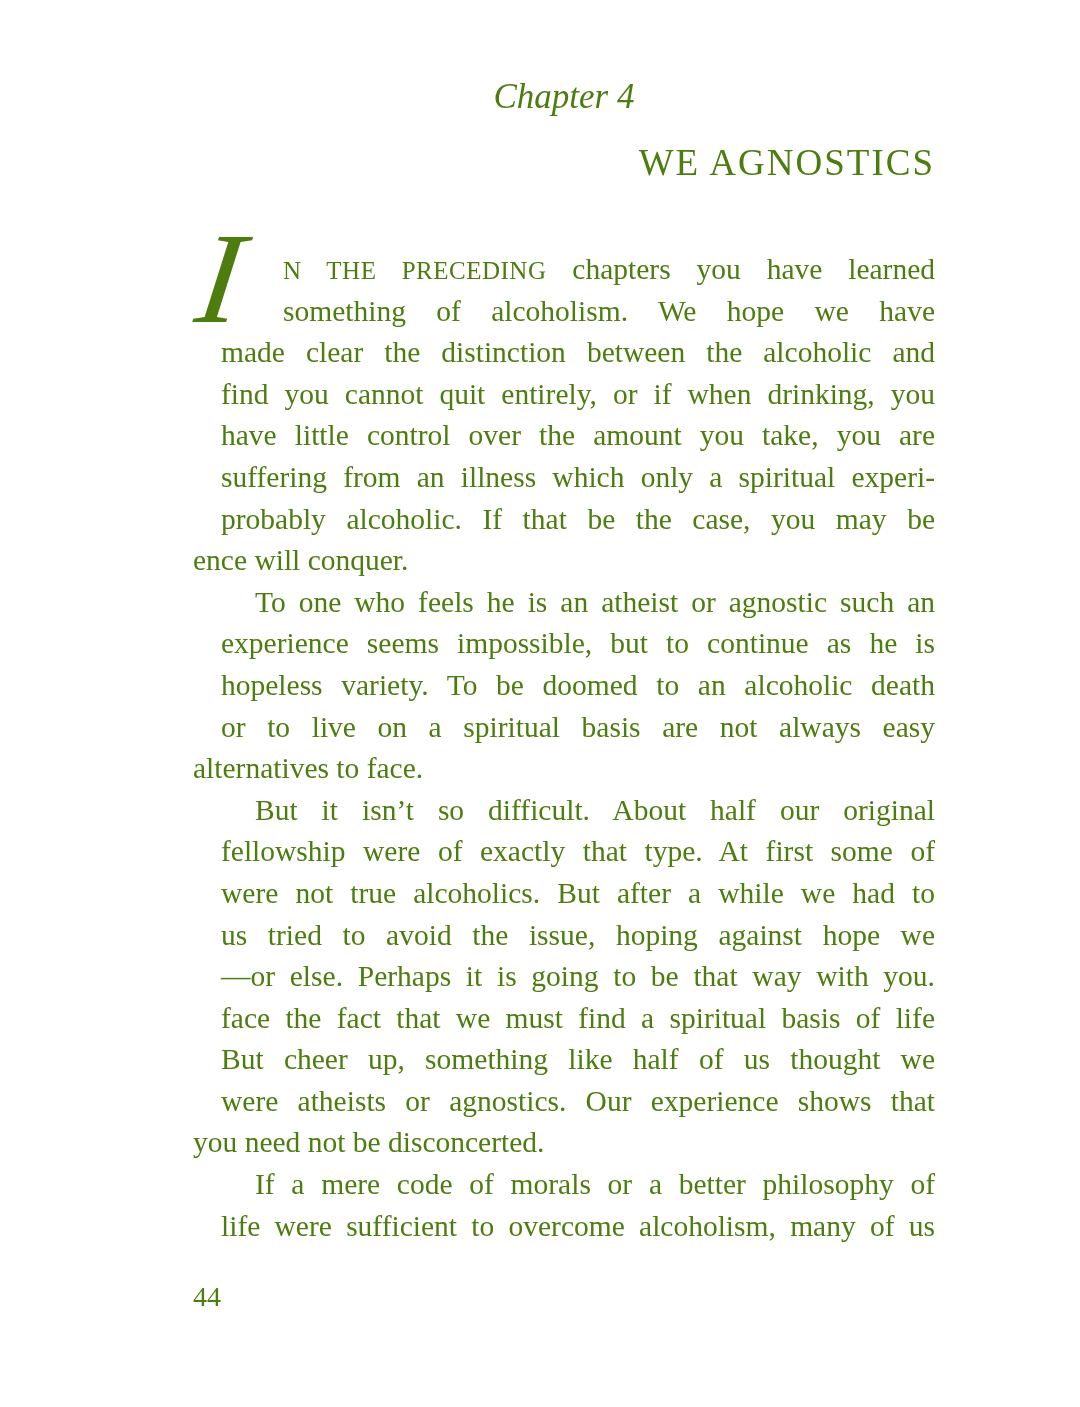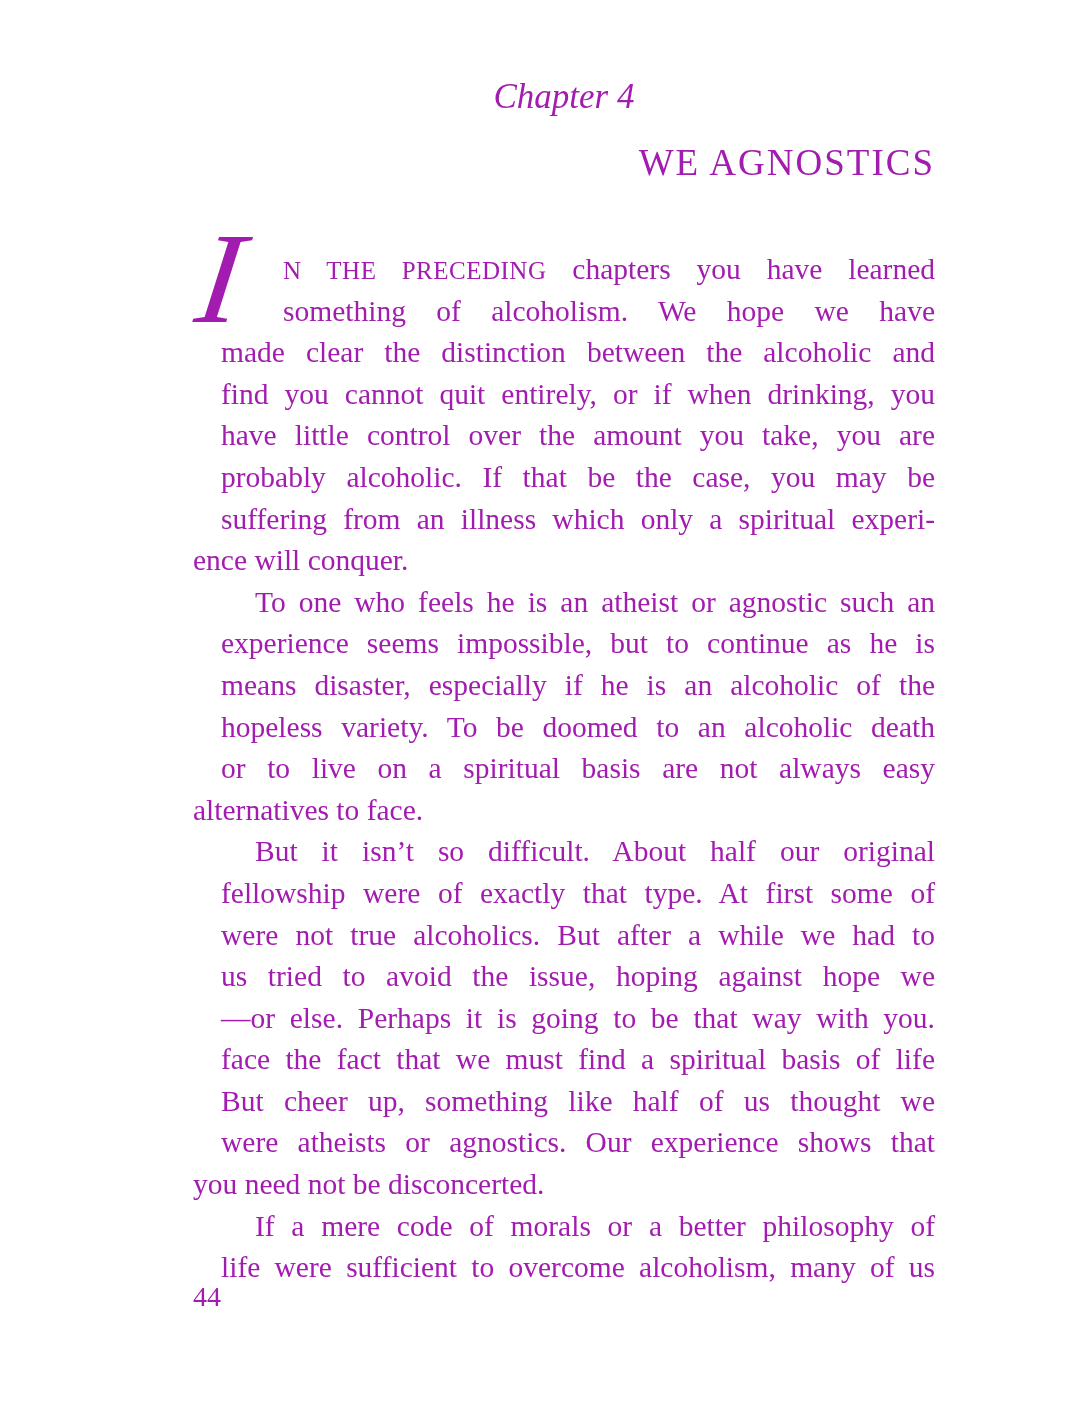--- a/index.html
+++ b/index.html
@@ -5,21 +5,21 @@
   html, body {
     margin: 0;
     padding: 0;
     background: #ffffff;
   }
   .page {
     position: relative;
     width: 1080px;
     height: 1407px;
     background: #ffffff;
-    color: #a21caf;
+    color: #4d7c0f;
     font-family: "Liberation Serif", serif;
     overflow: hidden;
   }
   .chapter-label {
     position: absolute;
     top: 78px;
     left: 193px;
     width: 742px;
     text-align: center;
     font-style: italic;
@@ -98,27 +98,26 @@
   <div class="body-text">
 
     <span class="dropcap">I</span>
 
     <div class="line j dropin"><span class="opener">N THE PRECEDING</span> <span>chapters you have learned</span></div>
 
     <div class="line j dropin">something of alcoholism. We hope we have</div>
     <div class="line j">made clear the distinction between the alcoholic and</div>
     <div class="line j">find you cannot quit entirely, or if when drinking, you</div>
     <div class="line j">have little control over the amount you take, you are</div>
+    <div class="line j">suffering from an illness which only a spiritual experi-</div>
     <div class="line j">probably alcoholic. If that be the case, you may be</div>
-    <div class="line j">suffering from an illness which only a spiritual experi-</div>
     <div class="line">ence will conquer.</div>
 
     <div class="line j indent">To one who feels he is an atheist or agnostic such an</div>
     <div class="line j">experience seems impossible, but to continue as he is</div>
-    <div class="line j">means disaster, especially if he is an alcoholic of the</div>
     <div class="line j">hopeless variety. To be doomed to an alcoholic death</div>
     <div class="line j">or to live on a spiritual basis are not always easy</div>
     <div class="line">alternatives to face.</div>
 
     <div class="line j indent">But it isn’t so difficult. About half our original</div>
     <div class="line j">fellowship were of exactly that type. At first some of</div>
     <div class="line j">were not true alcoholics. But after a while we had to</div>
     <div class="line j">us tried to avoid the issue, hoping against hope we</div>
     <div class="line j">—or else. Perhaps it is going to be that way with you.</div>
     <div class="line j">face the fact that we must find a spiritual basis of life</div>

